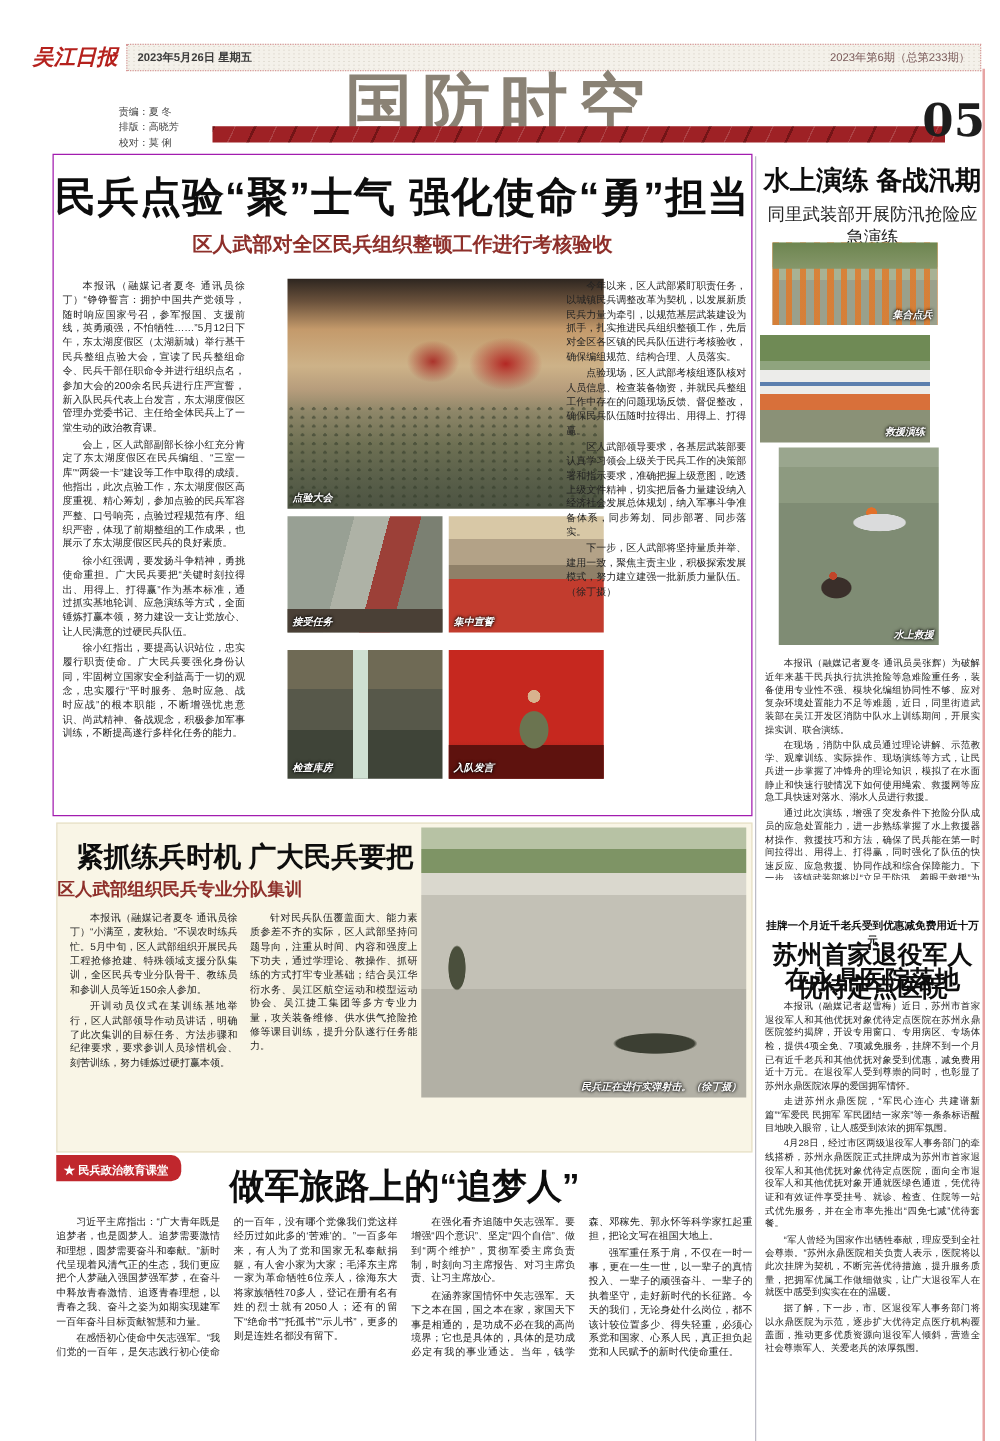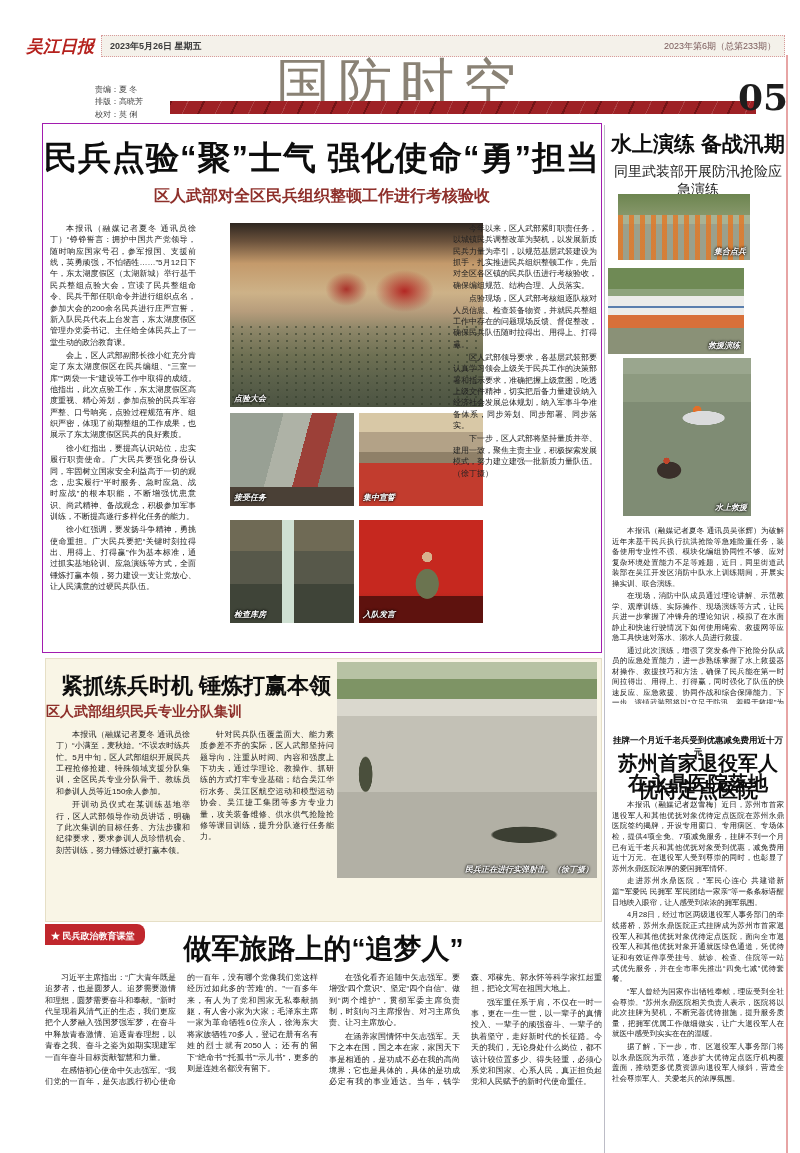--- a/index.html
+++ b/index.html
@@ -11,21 +11,21 @@
   
   .logo{left:26px;top:33px;width:74px;height:26px;font-family:"DejaVu Serif",serif;
         font-weight:bold;font-style:italic;font-size:17px;color:#b5211d;line-height:26px;}
   .date-strip{left:101px;top:35px;width:684px;height:22px;background-color:#f4f1ea;
         background-image:radial-gradient(circle 0.6px at 1px 1px,#cfc8bb 55%,transparent 60%);
         background-size:4px 3px;border:1px dotted #d89b9b;box-sizing:border-box;}
   .date-text{position:absolute;left:8px;top:4px;font-size:9px;color:#3a3a3a;font-weight:bold;}
   .issue-text{position:absolute;right:8px;top:4px;font-size:9px;color:#7a5a5a;}
   .staff{left:95px;top:84px;font-size:8px;color:#444;line-height:1.55;}
   .staff p{text-indent:0;margin:0;}
-  .section-title{left:0;top:48px;width:800px;text-align:center;font-size:54px;font-weight:400;
+  .section-title{left:0;top:48px;width:800px;text-align:center;font-size:54px;font-weight:700;
         color:#8a8275;letter-spacing:8px;font-family:"DejaVu Sans",sans-serif;}
   .red-bar{left:170px;top:101px;width:586px;height:13px;background-color:#9e2125;
         background-image:repeating-linear-gradient(115deg,rgba(50,0,0,.4) 0 2px,transparent 2px 16px,
         rgba(255,255,255,.15) 16px 17px,transparent 17px 30px);}
   .page-num{right:12px;top:76px;font-family:"DejaVu Serif",serif;font-weight:bold;
         font-size:36px;color:#1d1d1d;}
 
   
   .vrule-main{left:604px;top:125px;width:1px;height:1028px;background:#bcbcc6;}
   .vrule-right{left:786px;top:55px;width:2px;height:1098px;background:#e7a4a4;}
@@ -134,22 +134,22 @@
 
   <div class="abs vrule-main"></div>
   <div class="abs vrule-right"></div>
 
   <div class="abs main-box">
     <div class="main-headline">民兵点验“聚”士气  强化使命“勇”担当</div>
     <div class="main-subhead">区人武部对全区民兵组织整顿工作进行考核验收</div>
     <div class="col col-left">
         <p>本报讯（融媒记者夏冬 通讯员徐丁）“铮铮誓言：拥护中国共产党领导，随时响应国家号召，参军报国、支援前线，英勇顽强，不怕牺牲……”5月12日下午，东太湖度假区（太湖新城）举行基干民兵整组点验大会，宣读了民兵整组命令、民兵干部任职命令并进行组织点名，参加大会的200余名民兵进行庄严宣誓，新入队民兵代表上台发言，东太湖度假区管理办党委书记、主任给全体民兵上了一堂生动的政治教育课。</p>
         <p>会上，区人武部副部长徐小红充分肯定了东太湖度假区在民兵编组、“三室一库”“两袋一卡”建设等工作中取得的成绩。他指出，此次点验工作，东太湖度假区高度重视、精心筹划，参加点验的民兵军容严整、口号响亮，点验过程规范有序、组织严密，体现了前期整组的工作成果，也展示了东太湖度假区民兵的良好素质。</p>
+        <p>徐小红强调，要发扬斗争精神，勇挑使命重担。广大民兵要把“关键时刻拉得出、用得上、打得赢”作为基本标准，通过抓实基地轮训、应急演练等方式，全面锤炼打赢本领，努力建设一支让党放心、让人民满意的过硬民兵队伍。</p>
         <p>徐小红指出，要提高认识站位，忠实履行职责使命。广大民兵要强化身份认同，牢固树立国家安全利益高于一切的观念，忠实履行“平时服务、急时应急、战时应战”的根本职能，不断增强忧患意识、尚武精神、备战观念，积极参加军事训练，不断提高遂行多样化任务的能力。</p>
-        <p>徐小红强调，要发扬斗争精神，勇挑使命重担。广大民兵要把“关键时刻拉得出、用得上、打得赢”作为基本标准，通过抓实基地轮训、应急演练等方式，全面锤炼打赢本领，努力建设一支让党放心、让人民满意的过硬民兵队伍。</p>
       </div>
     <div class="photos">
       <div class="photo ph-hall">
         <div class="speckle"></div>
         <span class="cap cap-bl">点验大会</span>
       </div>
       <div class="photo ph-a">
         <span class="cap cap-bl">接受任务</span>
       </div>
       <div class="photo ph-b">
@@ -164,21 +164,21 @@
     </div>
     <div class="col col-right">
         <p>今年以来，区人武部紧盯职责任务，以城镇民兵调整改革为契机，以发展新质民兵力量为牵引，以规范基层武装建设为抓手，扎实推进民兵组织整顿工作，先后对全区各区镇的民兵队伍进行考核验收，确保编组规范、结构合理、人员落实。</p>
         <p>点验现场，区人武部考核组逐队核对人员信息、检查装备物资，并就民兵整组工作中存在的问题现场反馈、督促整改，确保民兵队伍随时拉得出、用得上、打得赢。</p>
         <p>区人武部领导要求，各基层武装部要认真学习领会上级关于民兵工作的决策部署和指示要求，准确把握上级意图，吃透上级文件精神，切实把后备力量建设纳入经济社会发展总体规划，纳入军事斗争准备体系，同步筹划、同步部署、同步落实。</p>
         <p>下一步，区人武部将坚持量质并举、建用一致，聚焦主责主业，积极探索发展模式，努力建立建强一批新质力量队伍。（徐丁摄）</p>
       </div>
   </div>
 
   <div class="abs mid-box">
-    <div class="mid-title">紧抓练兵时机 锤炼打赢本领</div>
+    <div class="mid-title">紧抓练兵时机 广大民兵要把</div>
     <div class="mid-sub">区人武部组织民兵专业分队集训</div>
     <div class="mid-text">
         <p>本报讯（融媒记者夏冬 通讯员徐丁）“小满至，麦秋始。”不误农时练兵忙。5月中旬，区人武部组织开展民兵工程抢修抢建、特殊领域支援分队集训，全区民兵专业分队骨干、教练员和参训人员等近150余人参加。</p>
         <p>开训动员仪式在某训练基地举行，区人武部领导作动员讲话，明确了此次集训的目标任务、方法步骤和纪律要求，要求参训人员珍惜机会、刻苦训练，努力锤炼过硬打赢本领。</p>
         <p>针对民兵队伍覆盖面大、能力素质参差不齐的实际，区人武部坚持问题导向，注重从时间、内容和强度上下功夫，通过学理论、教操作、抓研练的方式打牢专业基础；结合吴江华衍水务、吴江区航空运动和模型运动协会、吴江捷工集团等多方专业力量，攻关装备维修、供水供气抢险抢修等课目训练，提升分队遂行任务能力。</p>
       </div>
     <div class="photo ph-range">
       <span class="cap cap-br">民兵正在进行实弹射击。（徐丁摄）</span>
     </div>
   </div>

